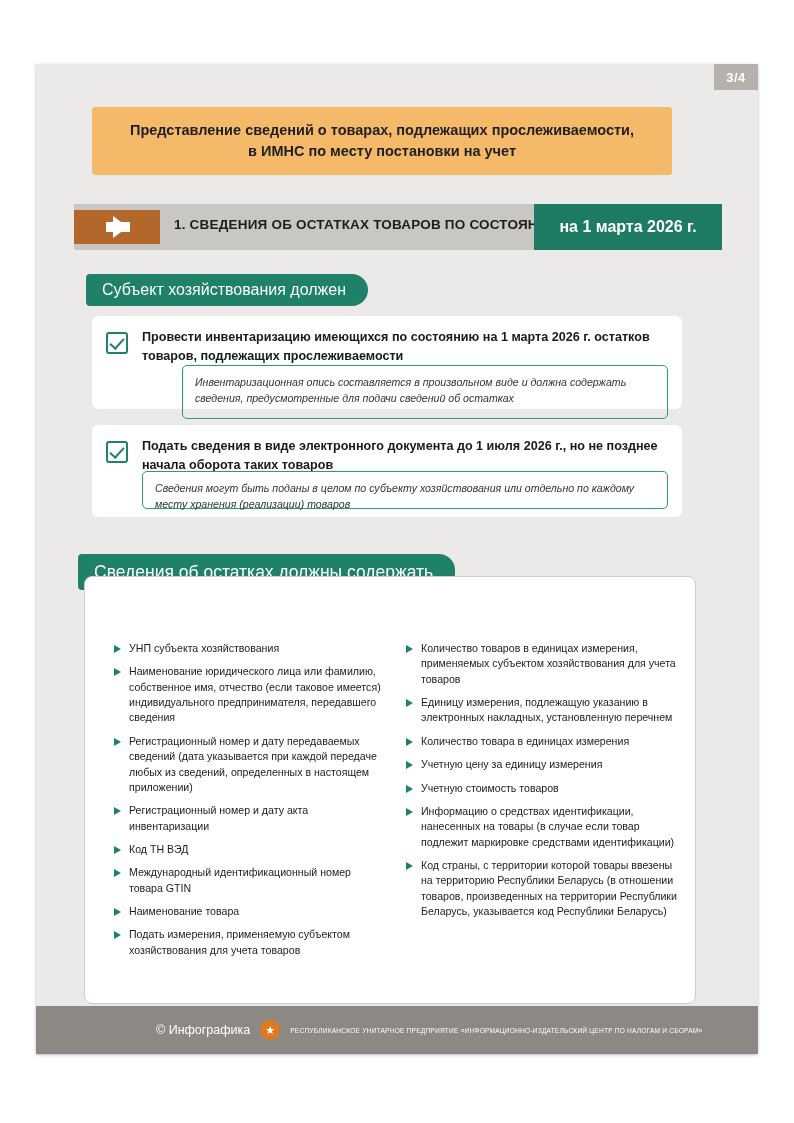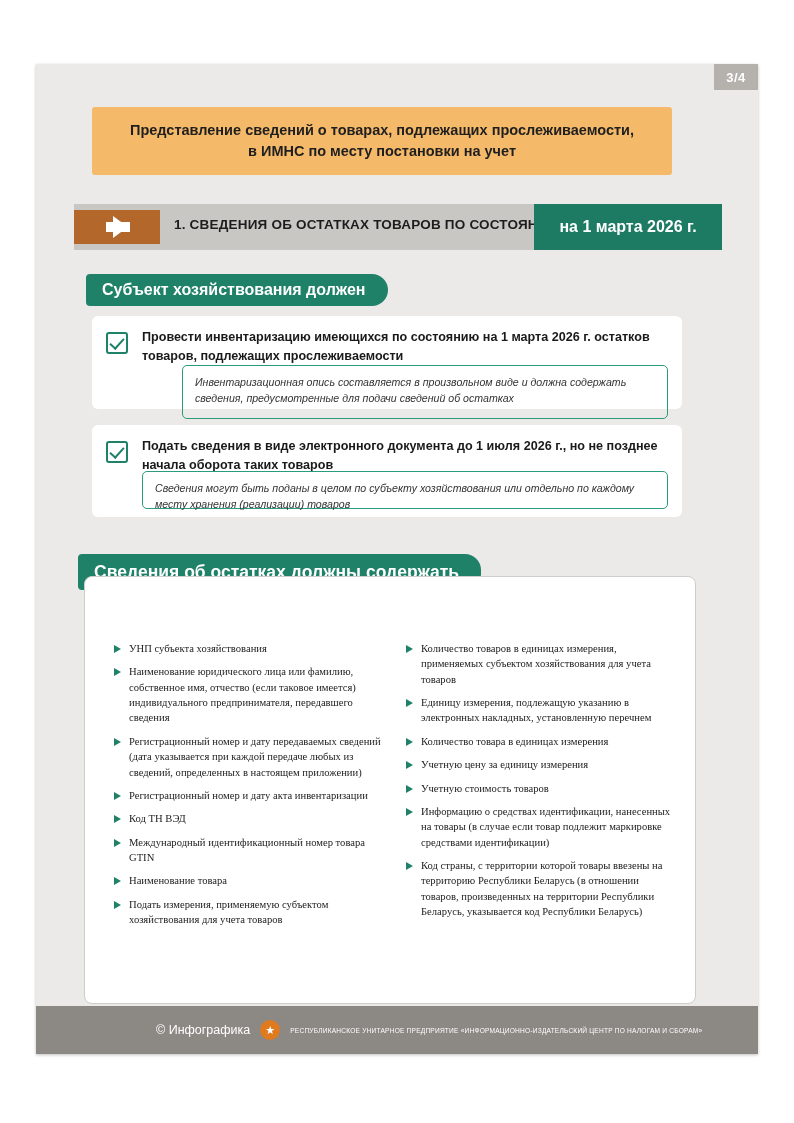--- a/index.html
+++ b/index.html
@@ -114,21 +114,21 @@
     font-weight: bold;
     display: flex;
     align-items: center;
     justify-content: center;
   }
   
   .green-tab {
     position: absolute;
     background: #1f8168;
     color: #ffffff;
-    font-weight: bold;
+    font-weight: normal;
     border-radius: 4px 16px 16px 4px;
     display: inline-flex;
     align-items: center;
     padding: 0 22px 0 16px;
     box-sizing: border-box;
   }
   #tab-subject {
     left: 50px;
     top: 210px;
     height: 32px;
@@ -213,21 +213,20 @@
     font-size: 10.6px;
     line-height: 1.45;
     color: #1c1c1c;
   }
   #col-left { left: 28px; width: 272px; }
   #col-right { left: 320px; width: 272px; }
   .bullet-item {
     position: relative;
     padding-left: 16px;
     margin-bottom: 8px;
-    font-family: Liberation Serif, serif;
   }
   .bullet-item::before {
     content: "";
     position: absolute;
     left: 1px;
     top: 4px;
     width: 0;
     height: 0;
     border-top: 4px solid transparent;
     border-bottom: 4px solid transparent;

